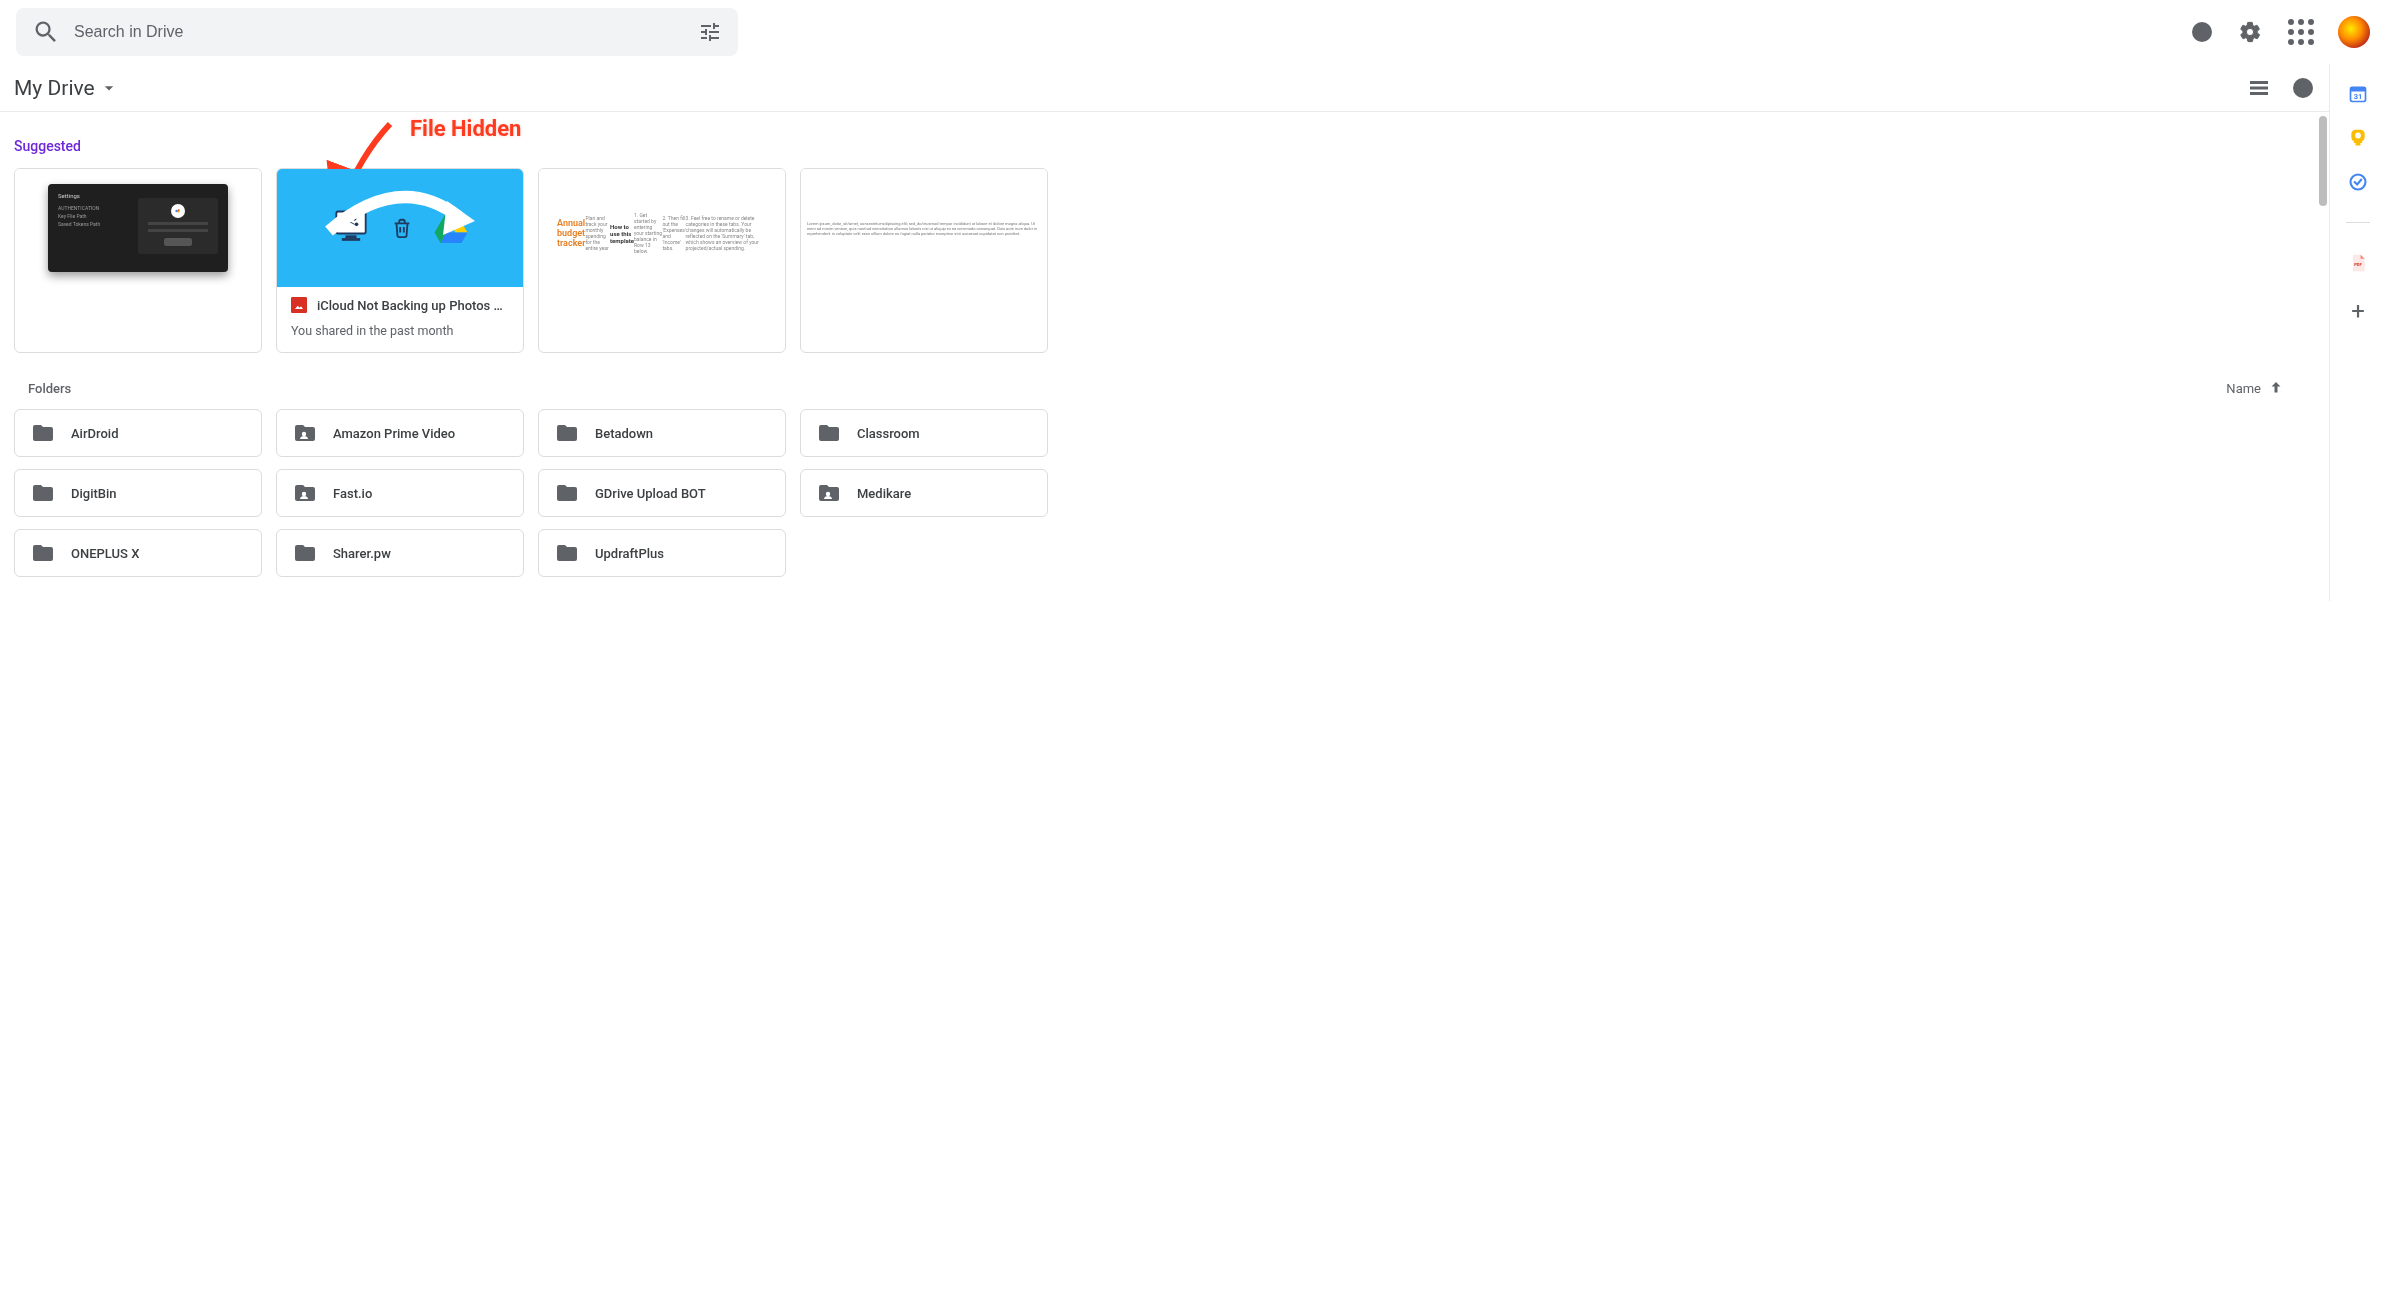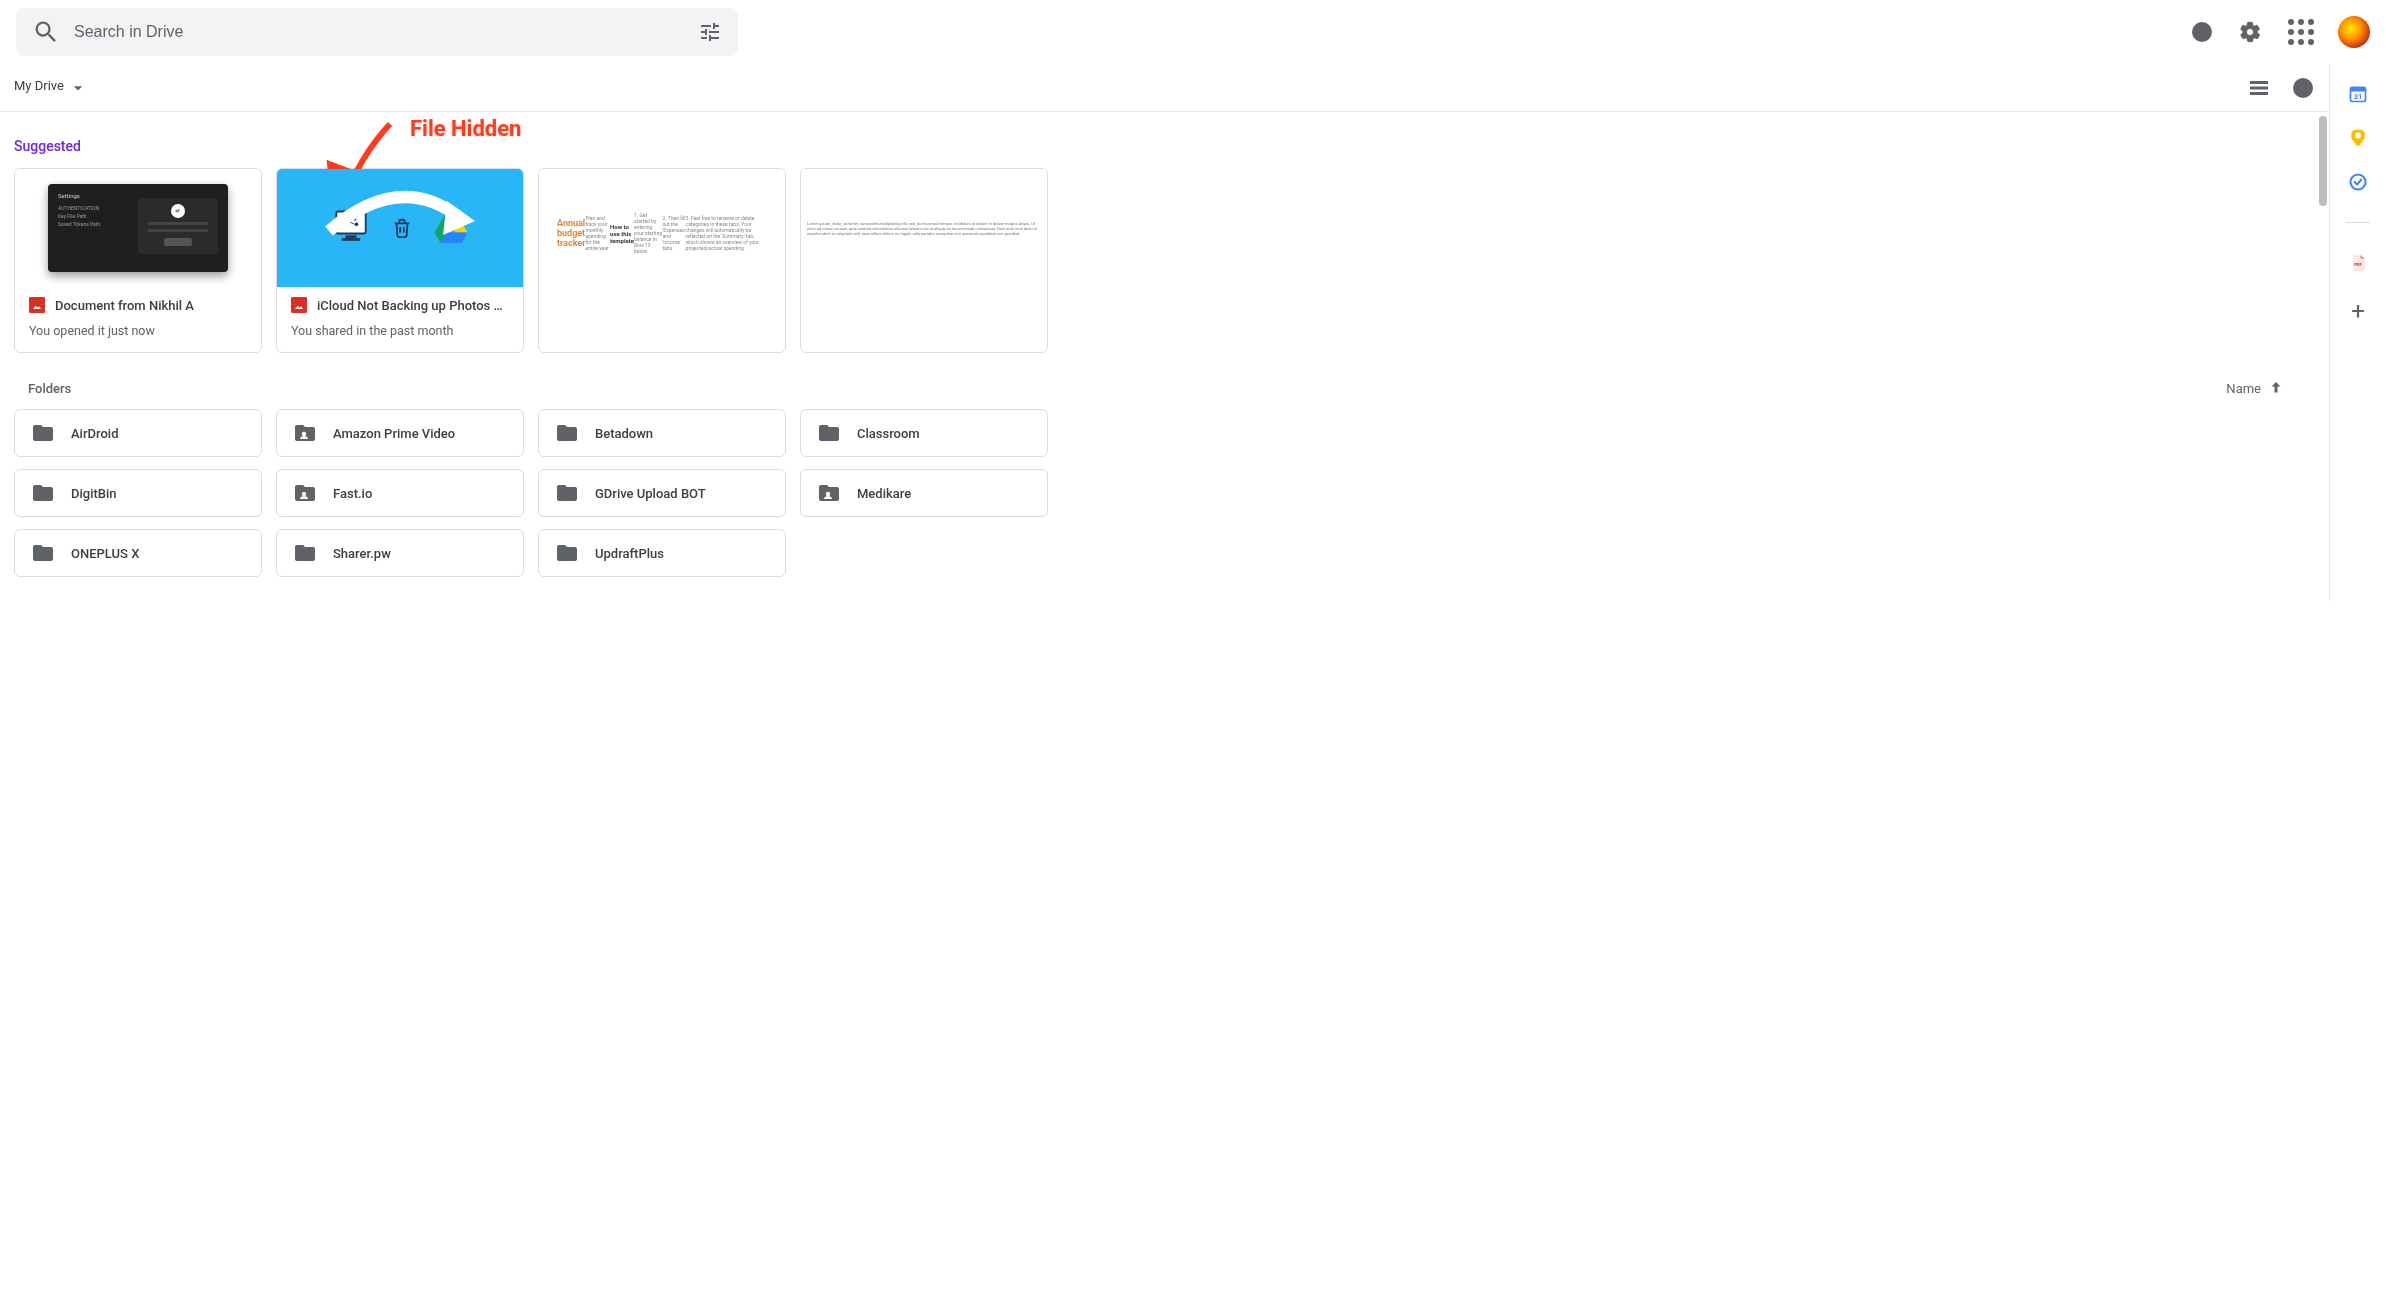--- a/index.html
+++ b/index.html
@@ -73,24 +73,24 @@
   
   
   .locbar {
     display: flex;
     align-items: center;
     border-bottom: 1px solid #e8eaed;
     padding: 4px 4px 4px 14px;
     height: 48px;
   }
   .loc-title {
-    font-size: 13px;
+    font-size: 21px;
     color: #3c4043;
     display: flex;
-    align-items: flex-start;
+    align-items: center;
     cursor: pointer;
   }
   .loc-title svg { width: 20px; height: 20px; fill:#5f6368; margin-left:4px; }
   .loc-spacer { flex: 1; }
   .loc-icon { width:24px; height:24px; fill:#5f6368; margin: 0 10px; cursor:pointer; }
 
   
   .annotation {
     position: absolute;
     left: 320px;
@@ -295,30 +295,20 @@
                       <circle cx="8" cy="12" r="4" fill="#4285f4"></circle>
                       <circle cx="14" cy="10" r="3" fill="#ea4335"></circle>
                       <circle cx="14" cy="14" r="3" fill="#fbbc04"></circle>
                     </svg>
                   </div>
                   <div class="bar"></div>
                   <div class="bar"></div>
                   <div class="btn"></div>
                 </div>
             </div>
-          </div>
-          <div class="card-meta">
-            <div class="card-title-row">
-              <svg class="ftype-icon" viewBox="0 0 24 24">
-                  <rect width="24" height="24" rx="2" fill="#d93025"></rect>
-                  <path d="M6 18l4-5 3 3 2-2 3 4z" fill="#fff"></path>
-                </svg>
-              <span class="card-title">Document from Nikhil A</span>
-            </div>
-            <div class="card-sub">You opened it just now</div>
           </div>
         </div>
 
         <div class="card">
           <div class="thumb thumb-blue">
             <svg width="44" height="44" viewBox="0 0 48 48">
                 <rect x="8" y="6" width="32" height="24" rx="2" fill="#fff" stroke="#1e3a5f" stroke-width="2"></rect>
                 <rect x="18" y="32" width="12" height="3" fill="#1e3a5f"></rect>
                 <rect x="14" y="35" width="20" height="3" fill="#1e3a5f"></rect>
                 <circle cx="18" cy="16" r="3" fill="#1e3a5f"></circle>

